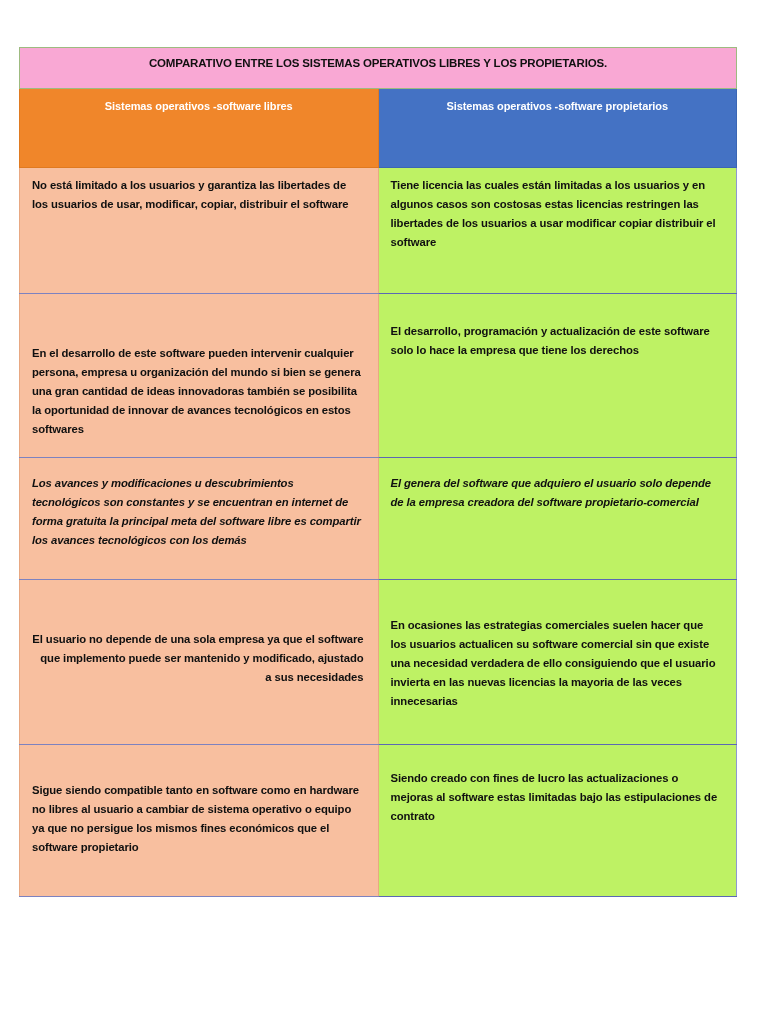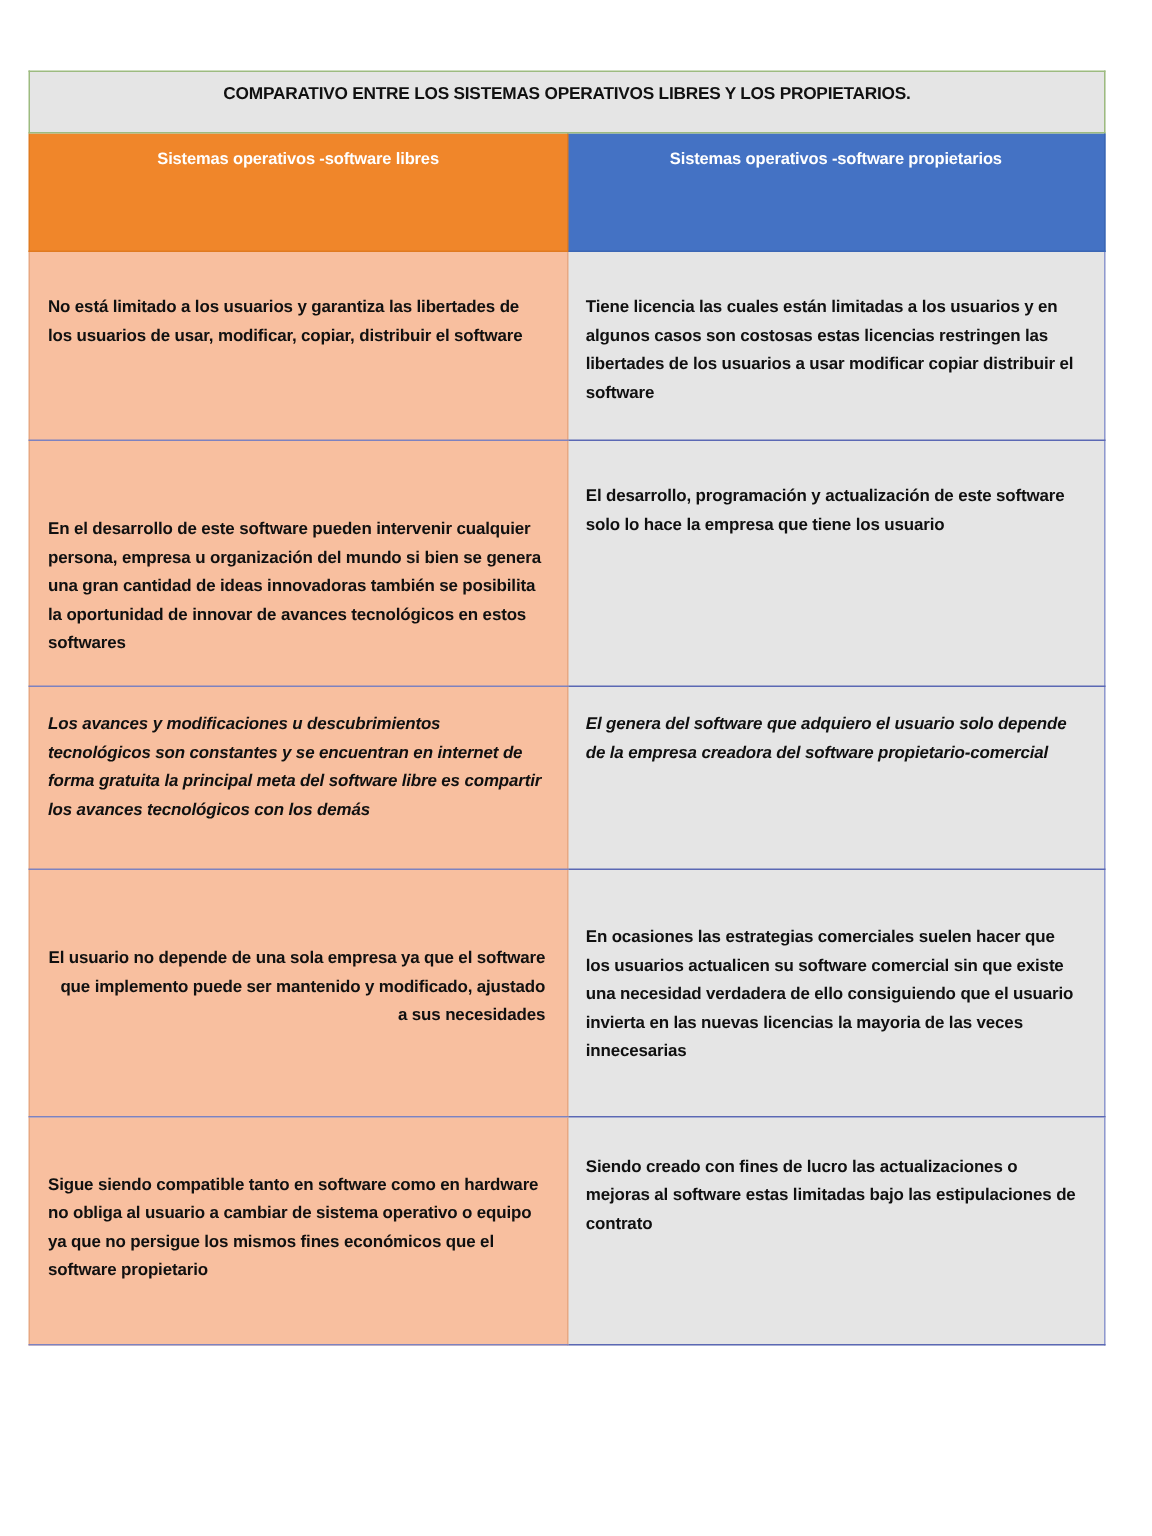--- a/index.html
+++ b/index.html
@@ -26,21 +26,21 @@
     width: 718px;
     border-collapse: collapse;
     table-layout: fixed;
   }
   #comparison-table td {
     padding: 0;
     vertical-align: top;
   }
   
   .title-cell {
-    background: #e5e5e5;
+    background: #f9a8d4;
     height: 40px;
     text-align: center;
     vertical-align: top !important;
     border: 1px solid #9dbb80;
   }
   .title-text {
     display: block;
     padding-top: 9px;
     font-size: 11.5px;
     font-weight: bold;
@@ -75,38 +75,38 @@
   
   .cell-left {
     background: #f8bf9f;
     border-left: 1px solid #e8a882;
     border-right: 1px solid #e8a882;
     border-top: 1px solid #7d82c0;
     border-bottom: 1px solid #7d82c0;
     padding: 0 14px 0 12px !important;
   }
   .cell-right {
-    background: #e5e5e5;
+    background: #bef264;
     border-left: 1px solid #9aa3d4;
     border-right: 1px solid #8f99cf;
     border-top: 1px solid #5b68b4;
     border-bottom: 1px solid #5b68b4;
     padding: 0 14px 0 12px !important;
   }
   .cell-text {
     display: block;
     font-size: 11.3px;
     font-weight: bold;
     line-height: 1.68;
     color: #101010;
     letter-spacing: -0.1px;
     font-family: "Liberation Sans", sans-serif;
   }
   
-  .r0 .cell-text { padding-top: 28px; }
+  .r0 .cell-text { padding-top: 8px; }
   .r1 .cell-left  .cell-text { padding-top: 50px; }
   .r1 .cell-right .cell-text { padding-top: 28px; }
   .r2 .cell-text { padding-top: 16px; font-style: italic; }
   .r3 .cell-left  .cell-text { padding-top: 50px; text-align: right; }
   .r3 .cell-right .cell-text { padding-top: 36px; }
   .r4 .cell-left  .cell-text { padding-top: 36px; }
   .r4 .cell-right .cell-text { padding-top: 24px; }
 </style>
 </head>
 <body>
@@ -138,21 +138,21 @@
         <td class="cell-right">
           <span class="cell-text">Tiene licencia las cuales están limitadas a los usuarios y en algunos casos son costosas estas licencias restringen las libertades de los usuarios a usar modificar copiar distribuir el software</span>
         </td>
       </tr>
 
       <tr class="r1" style="height:164px;">
         <td class="cell-left">
           <span class="cell-text">En el desarrollo de este software pueden intervenir cualquier persona, empresa u organización del mundo si bien se genera una gran cantidad de ideas innovadoras también se posibilita la oportunidad de innovar de avances tecnológicos en estos softwares</span>
         </td>
         <td class="cell-right">
-          <span class="cell-text">El desarrollo, programación y actualización de este software solo lo hace la empresa que tiene los usuario</span>
+          <span class="cell-text">El desarrollo, programación y actualización de este software solo lo hace la empresa que tiene los derechos</span>
         </td>
       </tr>
 
       <tr class="r2" style="height:122px;">
         <td class="cell-left">
           <span class="cell-text">Los avances y modificaciones u descubrimientos tecnológicos son constantes y se encuentran en internet de forma gratuita la principal meta del software libre es compartir los avances tecnológicos con los demás</span>
         </td>
         <td class="cell-right">
           <span class="cell-text">El genera del software que adquiero el usuario solo depende de la empresa creadora del software propietario-comercial</span>
         </td>
@@ -162,21 +162,21 @@
         <td class="cell-left">
           <span class="cell-text">El usuario no depende de una sola empresa ya que el software que implemento puede ser mantenido y modificado, ajustado a sus necesidades</span>
         </td>
         <td class="cell-right">
           <span class="cell-text">En ocasiones las estrategias comerciales suelen hacer que los usuarios actualicen su software comercial sin que existe una necesidad verdadera de ello consiguiendo que el usuario invierta en las nuevas licencias la mayoria de las veces innecesarias</span>
         </td>
       </tr>
 
       <tr class="r4" style="height:152px;">
         <td class="cell-left">
-          <span class="cell-text">Sigue siendo compatible tanto en software como en hardware no obliga al usuario a cambiar de sistema operativo o equipo ya que no persigue los mismos fines económicos que el software propietario</span>
+          <span class="cell-text">Sigue siendo compatible tanto en software como en hardware no libres al usuario a cambiar de sistema operativo o equipo ya que no persigue los mismos fines económicos que el software propietario</span>
         </td>
         <td class="cell-right">
           <span class="cell-text">Siendo creado con fines de lucro las actualizaciones o mejoras al software estas limitadas bajo las estipulaciones de contrato</span>
         </td>
       </tr>
 
     </tbody>
   </table>
 
 </div>

